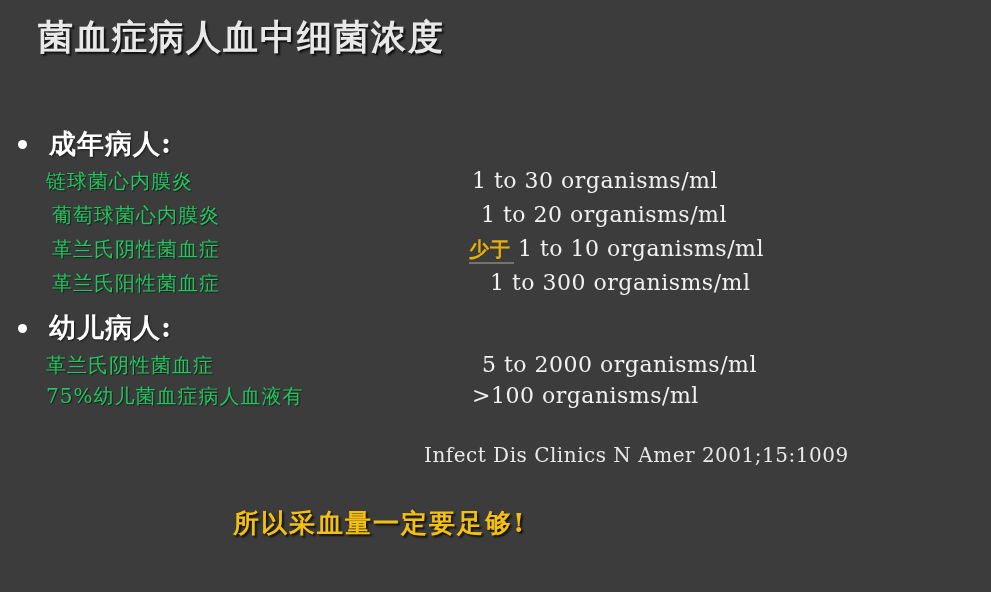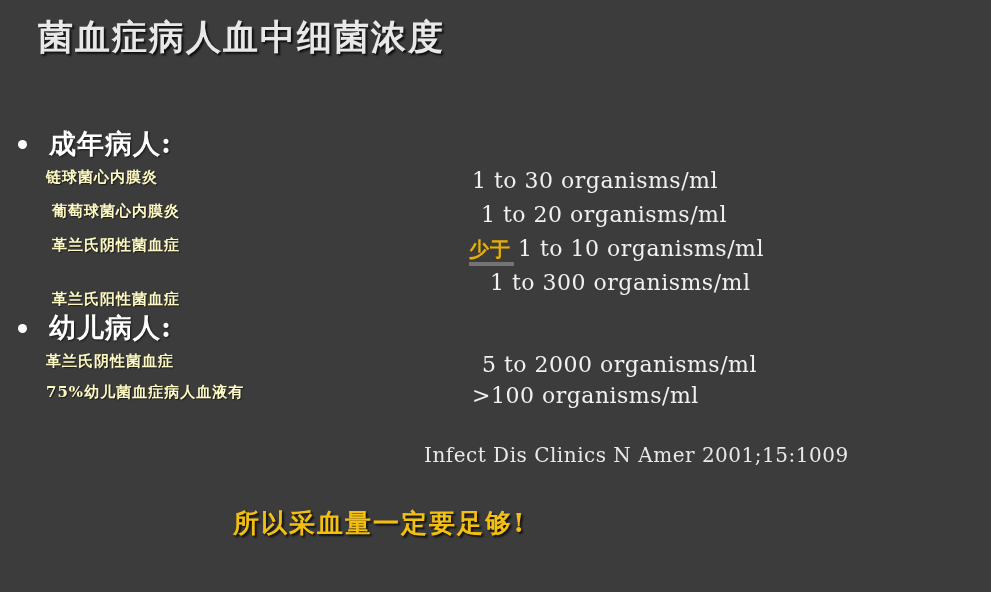--- a/index.html
+++ b/index.html
@@ -64,62 +64,62 @@
   
   .data-row {
     position: absolute;
     width: 991px;
     height: 34px;
     white-space: nowrap;
   }
   .row-name {
     position: absolute;
     font-family: "DejaVu Serif", "Liberation Serif", serif;
-    font-size: 15px;
-    font-weight: bold;
-    color: #fef9c3;
+    font-size: 20px;
+    font-weight: normal;
+    color: #22c55e;
     letter-spacing: 1px;
     text-shadow: 1px 1px 1px rgba(0,0,0,0.55);
     white-space: nowrap;
   }
   .row-value {
     position: absolute;
     font-family: "DejaVu Serif", "Liberation Serif", serif;
     font-size: 22px;
     color: #f0f0f0;
     letter-spacing: 0.5px;
     white-space: nowrap;
   }
   .row-prefix {
     font-family: "DejaVu Serif", "Liberation Serif", serif;
     font-size: 20px;
     font-weight: bold;
     color: #e8b007;
-    border-bottom: 4px solid #737373;
+    border-bottom: 2px solid #737373;
     padding-bottom: 1px;
     padding-right: 3px;
     margin-right: 4px;
     letter-spacing: 1px;
   }
 
   
   #row-a1 { top: 168px; }
   #row-a1 .row-name  { left: 46px; }
   #row-a1 .row-value { left: 472px; }
 
   #row-a2 { top: 202px; }
   #row-a2 .row-name  { left: 52px; }
   #row-a2 .row-value { left: 481px; }
 
   #row-a3 { top: 236px; }
   #row-a3 .row-name  { left: 52px; }
   #row-a3 .row-value { left: 469px; }
 
   #row-a4 { top: 270px; }
-  #row-a4 .row-name  { left: 52px; margin-top: 20px; }
+  #row-a4 .row-name  { left: 52px; }
   #row-a4 .row-value { left: 490px; }
 
   #row-b1 { top: 352px; }
   #row-b1 .row-name  { left: 46px; }
   #row-b1 .row-value { left: 482px; }
 
   #row-b2 { top: 383px; text-align: right; }
   #row-b2 .row-name  { left: 46px; }
   #row-b2 .row-value { left: 472px; }
 

